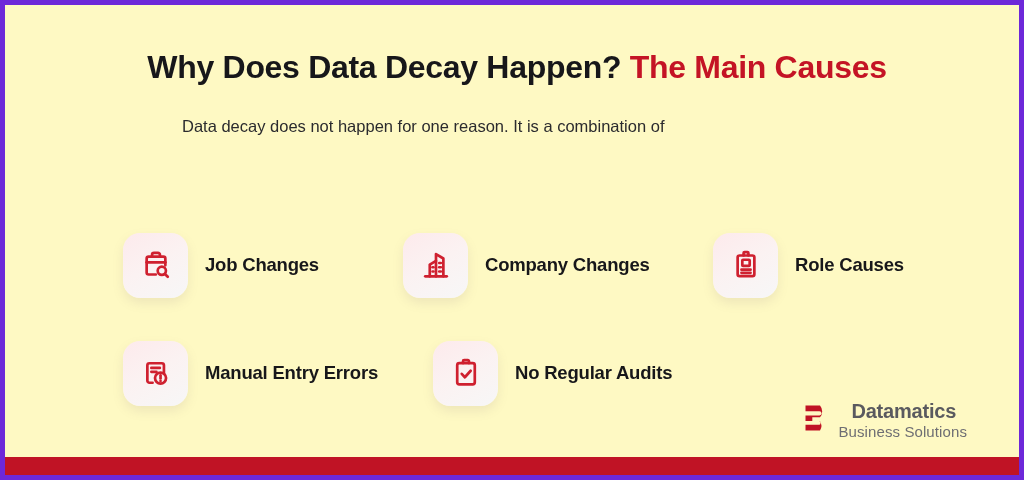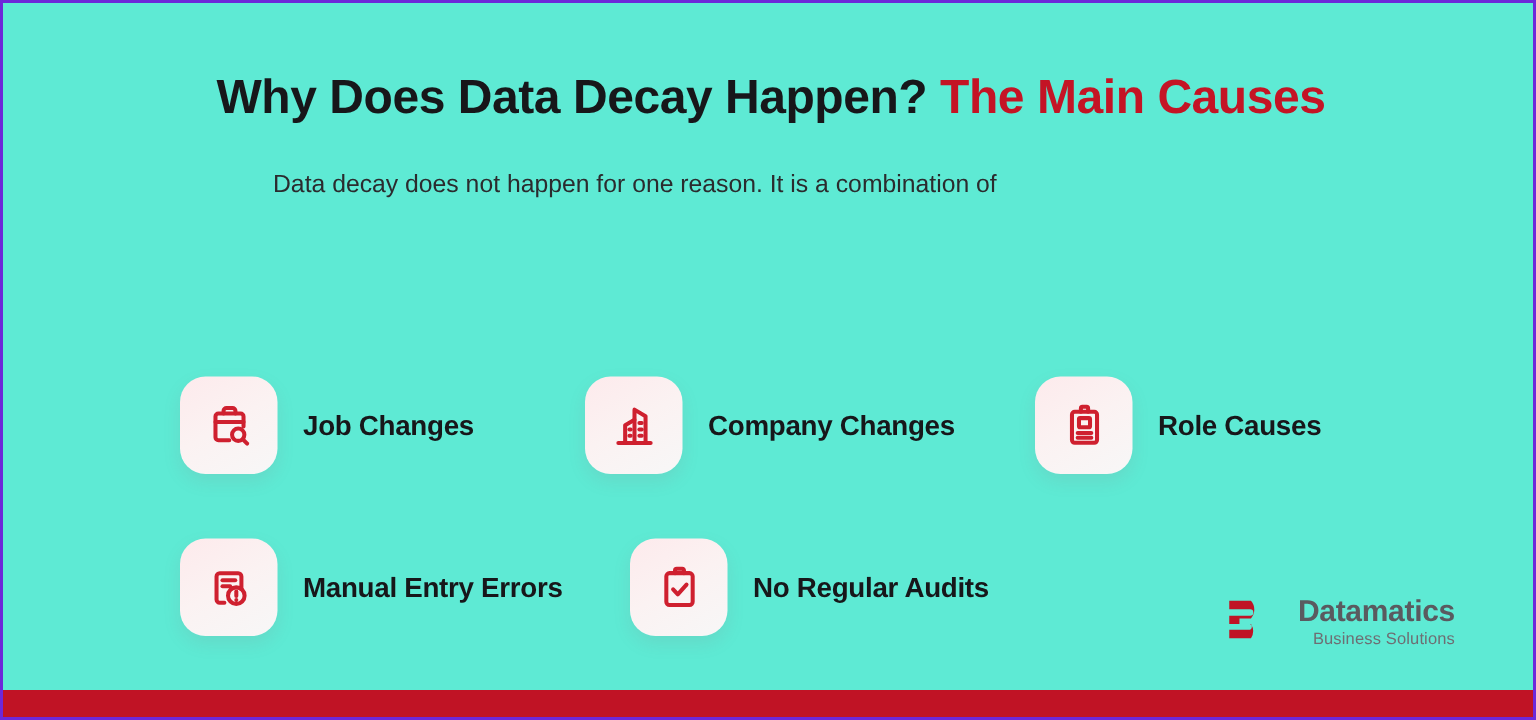--- a/index.html
+++ b/index.html
@@ -7,22 +7,22 @@
     padding: 0;
     background: #ffffff;
   }
   body {
     font-family: "Liberation Sans", sans-serif;
   }
   .slide {
     position: relative;
     width: 1024px;
     height: 480px;
-    background: #5eead4;
-    border: 2px solid #6d28d9;
+    background: #fef9c3;
+    border: 5px solid #6d28d9;
     box-sizing: border-box;
     overflow: hidden;
   }
 
   
   .heading {
     position: absolute;
     left: 0;
     top: 44px;
     width: 1024px;
@@ -57,22 +57,23 @@
 
   
   .grid {
     position: absolute;
     left: 118px;
     top: 206px;
     width: 800px;
   }
   .row {
     display: flex;
-    align-items: flex-end;
+    align-items: center;
     height: 108px;
+    gap: 10px;
   }
   .card {
     display: flex;
     align-items: center;
     flex: 0 0 auto;
   }
   .card.col1 { width: 270px; }
   .card.col2 { width: 300px; }
   .card.col3 { width: 230px; }
 
@@ -116,21 +117,21 @@
   }
   .logo-name {
     font-size: 20px;
     font-weight: bold;
     color: #5a5a5f;
     letter-spacing: -0.2px;
     margin-left: 13px;
   }
   .logo-tag {
     margin-top: 3px;
-    font-size: 11px;
+    font-size: 15px;
     color: #6e6e73;
     letter-spacing: 0.1px;
     text-align: right;
   }
 
   
   .bottom-bar {
     position: absolute;
     left: 0;
     bottom: 0;

